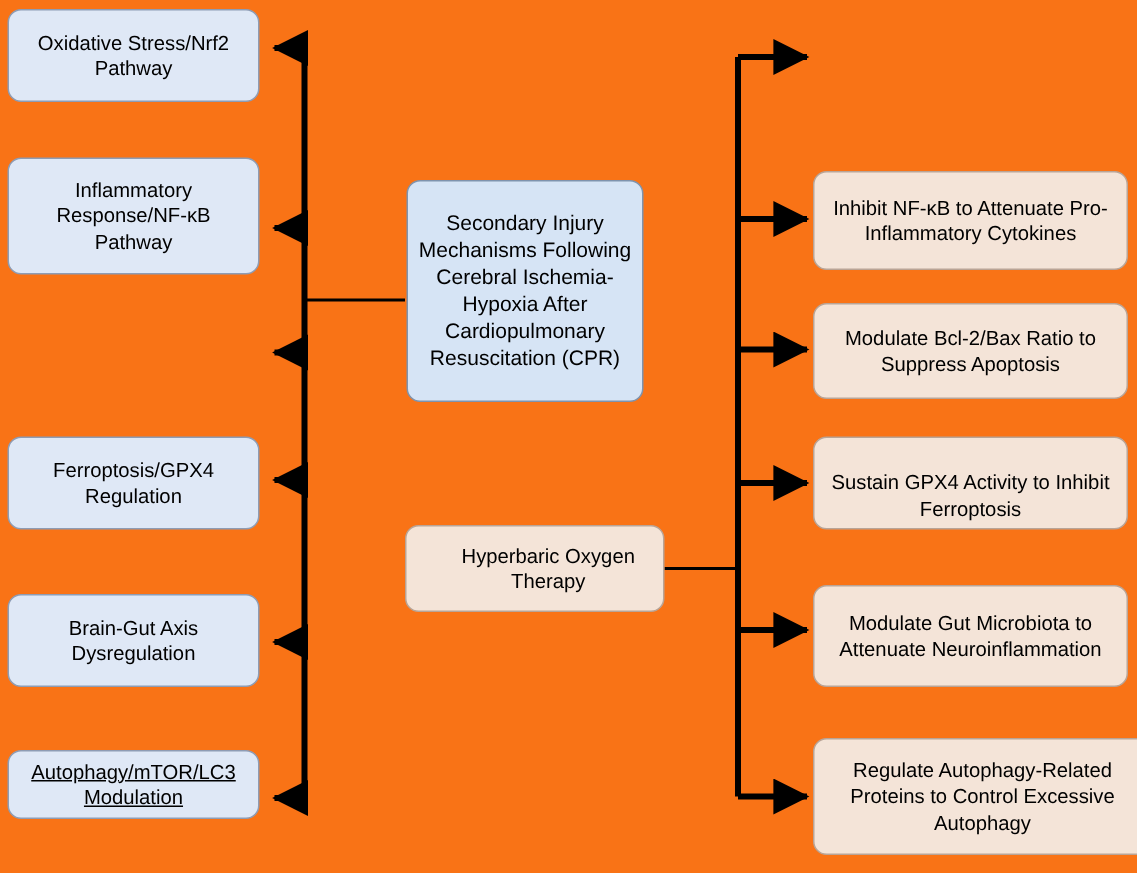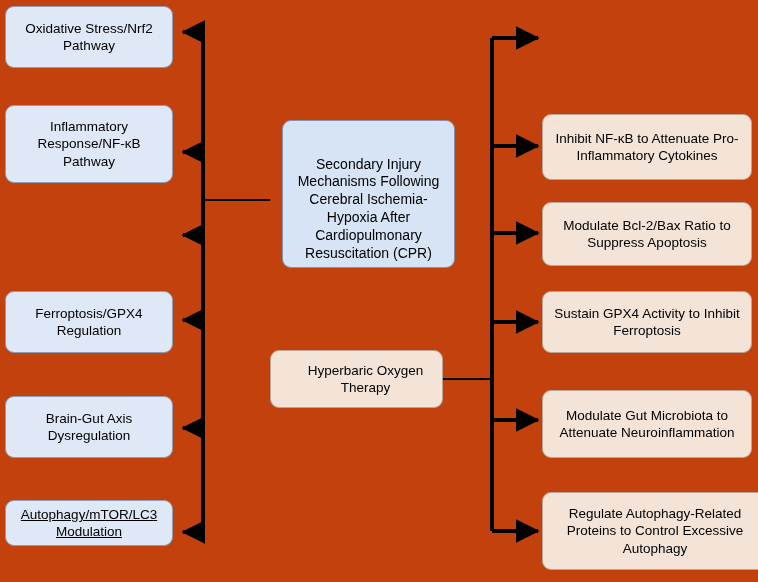--- a/index.html
+++ b/index.html
@@ -7,21 +7,21 @@
     padding: 0;
     background: #ffffff;
   }
   body {
     font-family: "Liberation Sans", sans-serif;
   }
   #canvas {
     position: relative;
     width: 758px;
     height: 582px;
-    background: #c2410c;
+    background: #f97316;
     overflow: hidden;
   }
   .node {
     position: absolute;
     box-sizing: border-box;
     display: flex;
     align-items: center;
     justify-content: center;
     text-align: center;
     border-radius: 9px;
@@ -110,38 +110,38 @@
   </div>
 
   <div class="node node-left" style="left:5px; top:396px; width:168px; height:62px;">
     <span>Brain-Gut Axis Dysregulation</span>
   </div>
 
   <div class="node node-left" style="left:5px; top:500px; width:168px; height:46px;text-decoration:underline;">
     <span>Autophagy/mTOR/LC3 Modulation</span>
   </div>
 
-  <div class="node node-center" style="left:282px; top:120px; width:173px; height:148px; font-size:14px;align-items:flex-end;">
+  <div class="node node-center" style="left:271px; top:120px; width:158px; height:148px; font-size:14px;">
     <span>Secondary Injury Mechanisms Following Cerebral Ischemia-Hypoxia After Cardiopulmonary Resuscitation (CPR)</span>
   </div>
 
   <div class="node node-hbot" style="left:270px; top:350px; width:173px; height:58px;">
     <span>Hyperbaric Oxygen Therapy</span>
   </div>
 
 
   <div class="node node-right" style="left:542px; top:114px; width:210px; height:66px;">
     <span>Inhibit NF-κB to Attenuate Pro-Inflammatory Cytokines</span>
   </div>
 
   <div class="node node-right" style="left:542px; top:202px; width:210px; height:64px;justify-content:flex-end;">
     <span>Modulate Bcl-2/Bax Ratio to Suppress Apoptosis</span>
   </div>
 
-  <div class="node node-right" style="left:542px; top:291px; width:210px; height:62px;">
+  <div class="node node-right" style="left:542px; top:291px; width:210px; height:62px;align-items:flex-end;">
     <span>Sustain GPX4 Activity to Inhibit Ferroptosis</span>
   </div>
 
   <div class="node node-right" style="left:542px; top:390px; width:210px; height:68px;">
     <span>Modulate Gut Microbiota to Attenuate Neuroinflammation</span>
   </div>
 
   <div class="node node-right" style="left:542px; top:492px; width:226px; height:78px;">
     <span>Regulate Autophagy-Related Proteins to Control Excessive Autophagy</span>
   </div>

